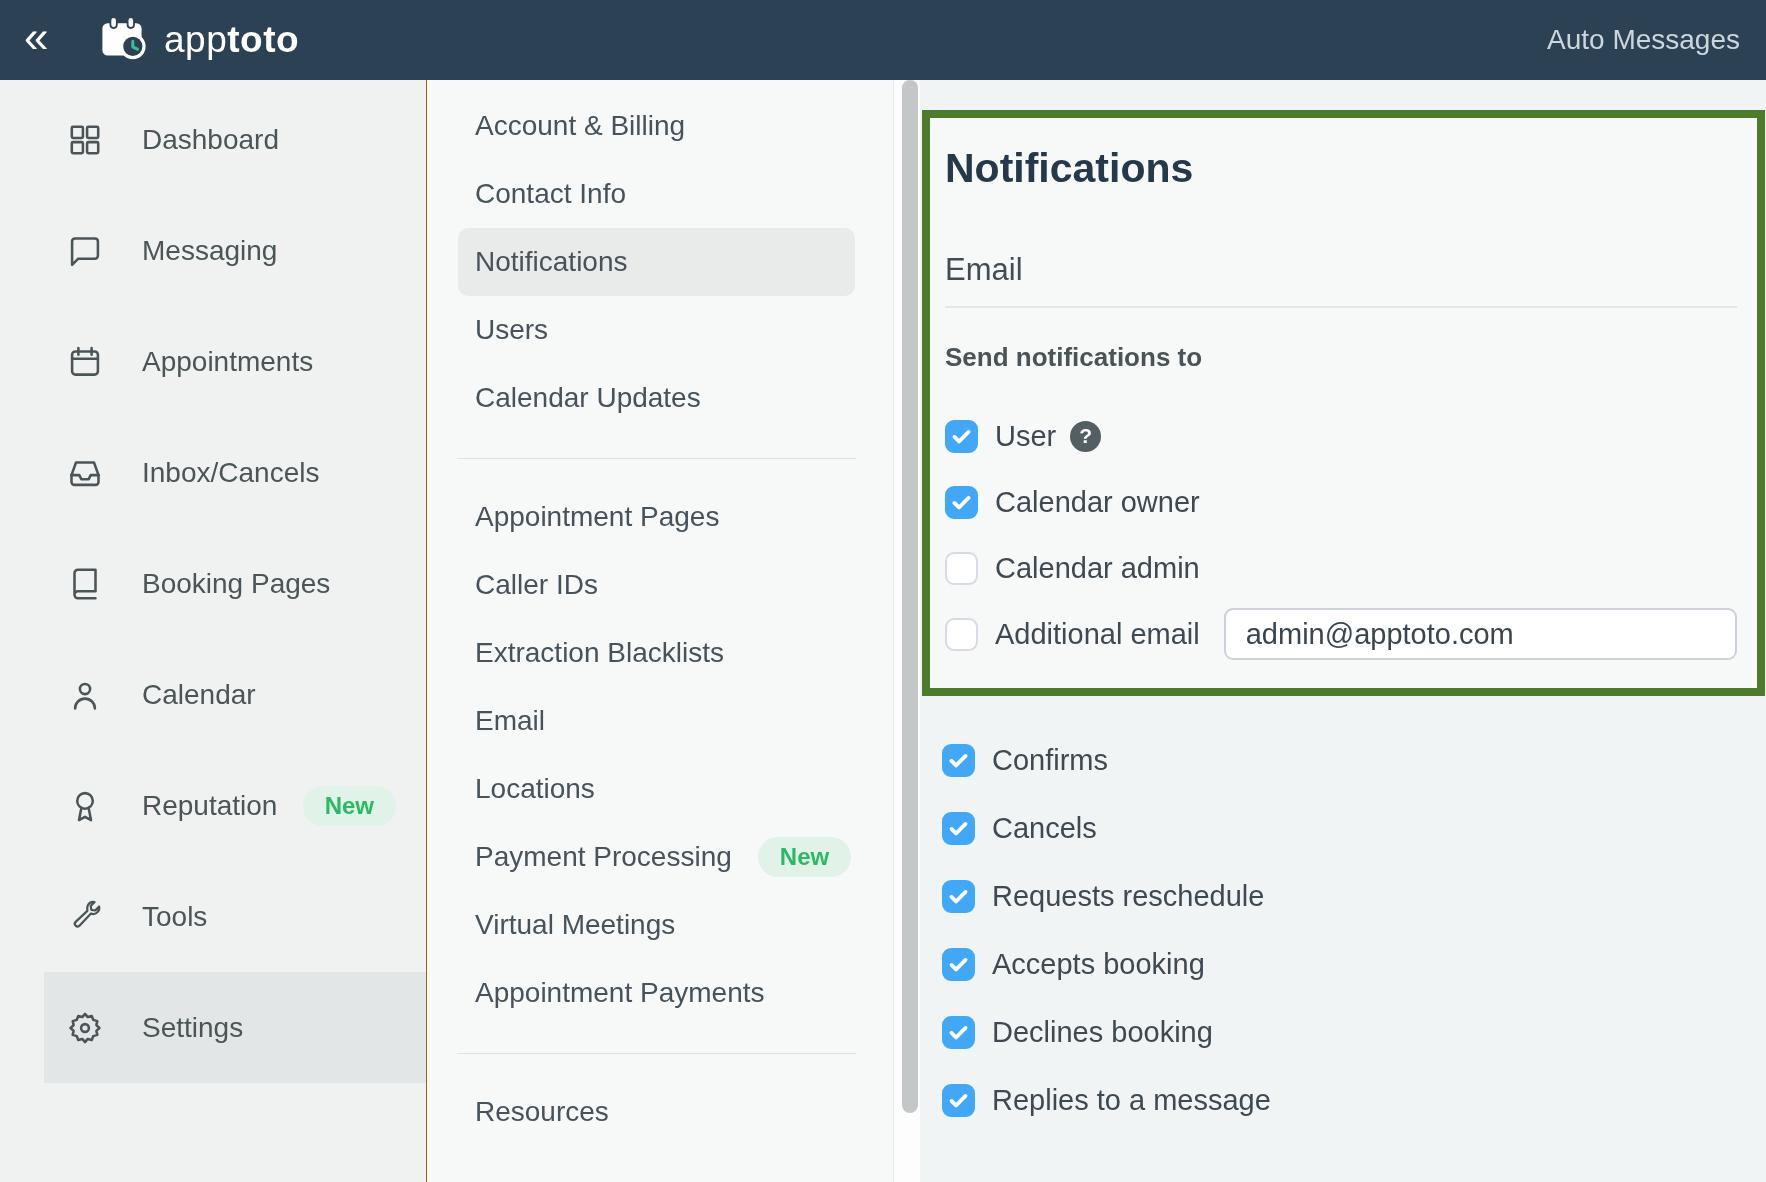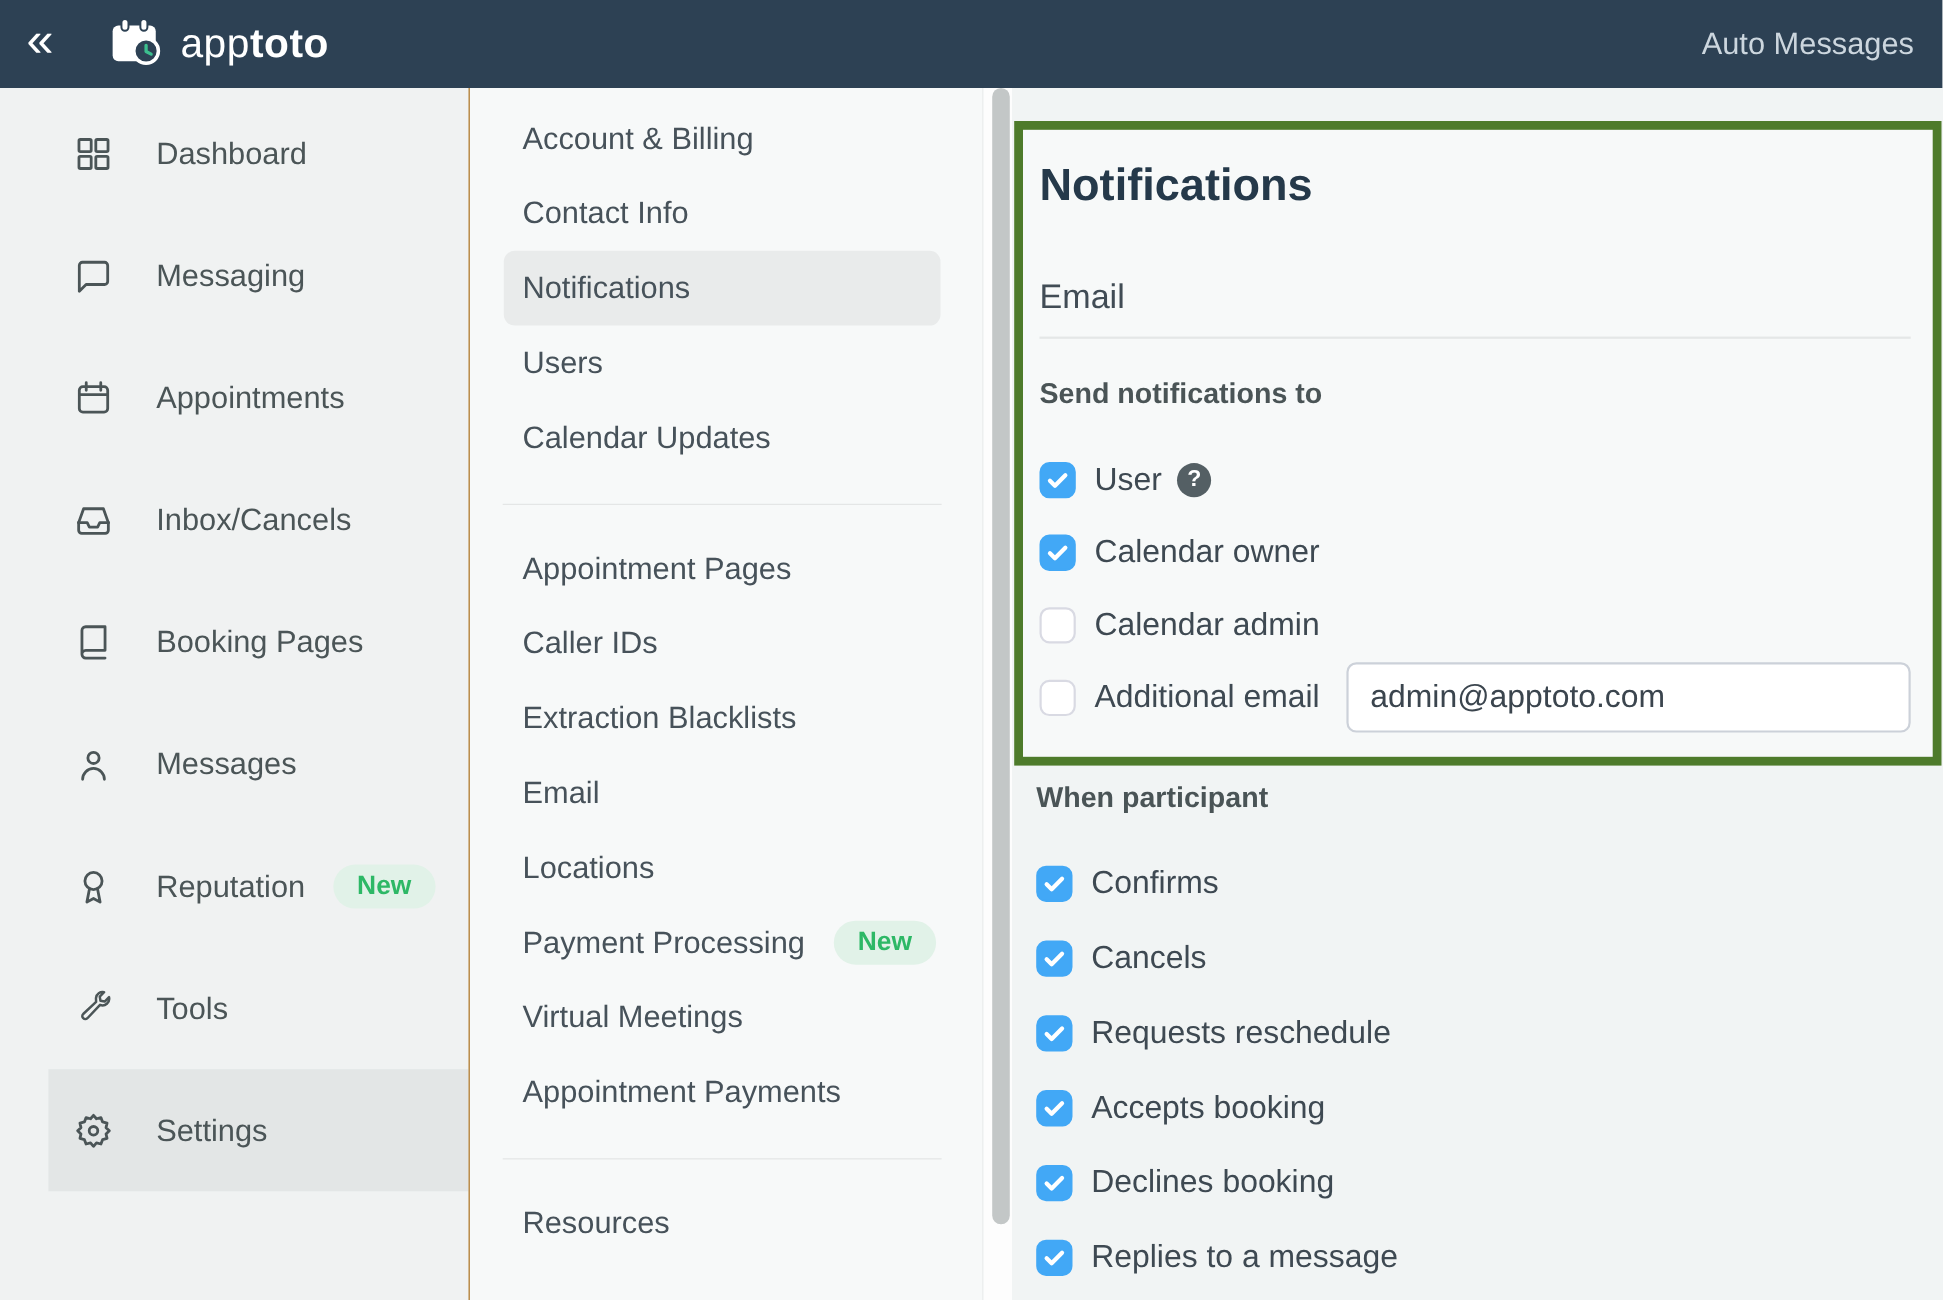--- a/index.html
+++ b/index.html
@@ -91,21 +91,21 @@
   .checkbox.checked { background:#42a8f6; border-color:#42a8f6; }
   .checkbox.checked svg { display:block; }
   .check-row .opt-label { margin-left:17px; font-size:29px; color:#3e4952; }
 
   .help {
     width:31px; height:31px; border-radius:50%; background:#545f64; color:#fff;
     font-size:21px; font-weight:700; display:flex; align-items:center;
     justify-content:center; margin-left:14px; cursor:pointer;
   }
   .email-input {
-    margin-left:24px; flex:1; height:64px; background:#fff;
+    margin-left:24px; flex:1; height:52px; background:#fff;
     border:2px solid #ccd1d9; border-radius:9px; font-size:29px; color:#3b454e;
     padding:0 20px; font-family:"Liberation Sans","DejaVu Sans",sans-serif;
     outline:none; min-width:0;
   }
 </style>
 </head>
 <body>
 
 <div class="header">
   <div class="collapse">«</div>
@@ -179,21 +179,21 @@
       <span class="lbl">Booking Pages</span>
     </div>
 
     <div class="side-item">
       <span class="ico">
         <svg viewBox="0 0 24 24">
             <circle cx="12" cy="8" r="3.4"></circle>
             <path d="M5.4 21a6.6 6.6 0 0 1 13.2 0"></path>
           </svg>
       </span>
-      <span class="lbl">Messages</span>
+      <span class="lbl">Calendar</span>
     </div>
 
     <div class="side-item">
       <span class="ico">
         <svg viewBox="0 0 24 24">
             <circle cx="12" cy="8.6" r="5.2"></circle>
             <path d="M9.6 13.2 8 21.4l4-2.2 4 2.2-1.6-8.2"></path>
           </svg>
       </span>
       <span class="lbl">Reputation</span>
@@ -289,21 +289,20 @@
           <span class="checkbox">
             
           </span>
           <span class="opt-label">Additional email</span>
           <input class="email-input" type="text" value="admin@apptoto.com" style="">
         </div>
       </div>
     </div>
 
     <div class="below-box">
-      <div class="group-label">When participant</div>
 
       <div class="check-rows">
         <div class="check-row">
           <span class="checkbox checked">
             <svg viewBox="0 0 24 24" fill="none" stroke="#ffffff" stroke-width="4.4" stroke-linecap="round" stroke-linejoin="round">
                 <path d="M4 12.5l5.2 5.2L20 6.8"></path>
               </svg>
           </span>
           <span class="opt-label">Confirms</span>
         </div>

